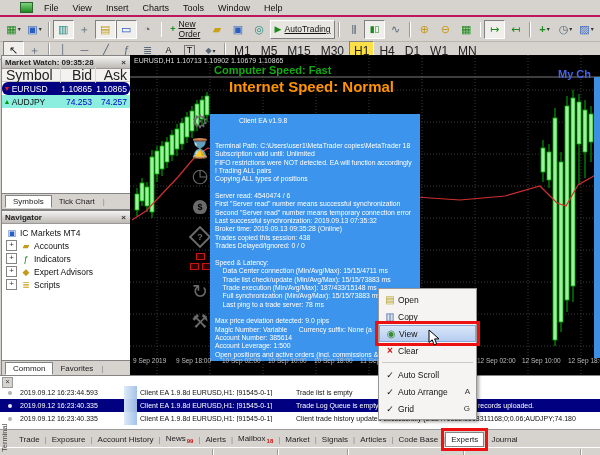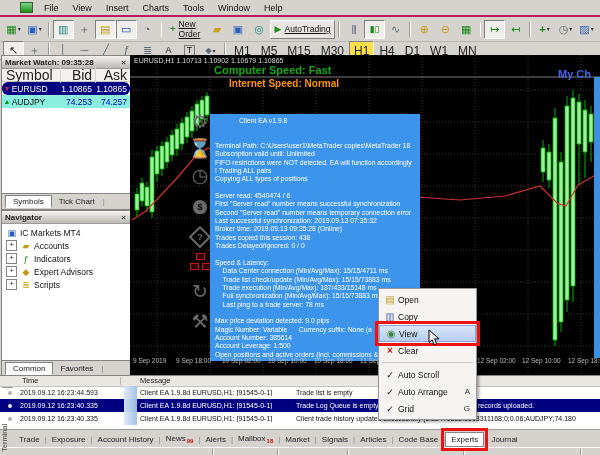--- a/index.html
+++ b/index.html
@@ -55,21 +55,21 @@
   .tree-root{padding-left:4px;}
   .tree-item{padding-left:4px;}
   .expander{width:9px;height:9px;border:1px solid #848484;background:#fff;font-size:8px;line-height:7px;
     text-align:center;color:#333;margin-right:3px;flex:0 0 auto;}
   .tree-ico{width:12px;text-align:center;margin-right:2px;font-size:9px;}
   
   .chart{position:absolute;left:130px;top:0;width:470px;height:320px;background:#000;overflow:hidden;}
   .chart svg{position:absolute;left:0;top:0;}
   .chart-title{position:absolute;left:4px;top:2px;font-size:7px;color:#ddd;white-space:nowrap;}
   .speed1{position:absolute;left:84px;top:9px;font-size:11px;font-weight:bold;color:#12a912;}
-  .speed2{position:absolute;left:79px;top:23px;font-size:10px;font-weight:bold;color:#ff9400;padding-left:20px;}
+  .speed2{position:absolute;left:79px;top:23px;font-size:15px;font-weight:bold;color:#ff9400;padding-left:20px;}
   .watermark{position:absolute;left:428px;top:13px;font-size:11px;font-weight:bold;color:#4663e8;white-space:nowrap;}
   .cicon{position:absolute;left:58px;width:24px;text-align:center;font-size:19px;color:#6a6a6a;}
   .cicon.red{color:#c81616;}
   .cicon .bag{display:inline-block;width:14px;height:14px;border-radius:50% 50% 45% 45%;background:#6a6a6a;
     color:#000;font-size:9px;font-weight:bold;line-height:14px;}
   .cicon .dia{display:inline-block;width:12px;height:12px;border:2px solid #6a6a6a;transform:rotate(45deg);
     font-size:9px;font-weight:bold;color:#6a6a6a;line-height:12px;}
   .cicon .dia b{display:block;transform:rotate(-45deg);}
   .net{position:absolute;left:60px;width:22px;height:18px;}
   .net i{position:absolute;width:7px;height:5px;border:1.5px solid #c81616;background:#300;}
@@ -471,25 +471,20 @@
           <span style="left: 307px;">11 Sep 18:00</span>
           <span style="left: 347px;">12 Sep 02:00</span>
           <span style="left: 392px;">12 Sep 10:00</span>
           <span style="left: 438px;">12 Sep 18:00</span>
         </div>
     </div>
   </div>
 
   <div class="terminal">
     <span class="t-close">×</span>
-    <div class="t-head">
-      <span class="h1">Time</span>
-      <span class="hd"></span>
-      <span class="h2">Message</span>
-    </div>
     <div class="t-rows" id="t-rows">
         <div class="t-row">
           <span class="dot"></span>
           <span class="tm">2019.09.12 16:23:44.593</span>
           <span class="src">Client EA 1.9.8d EURUSD,H1: [91545-0-1]</span>
           <span class="tx">Trade list is empty</span>
         </div>
         <div class="t-row sel">
           <span class="dot"></span>
           <span class="tm">2019.09.12 16:23:40.335</span>

